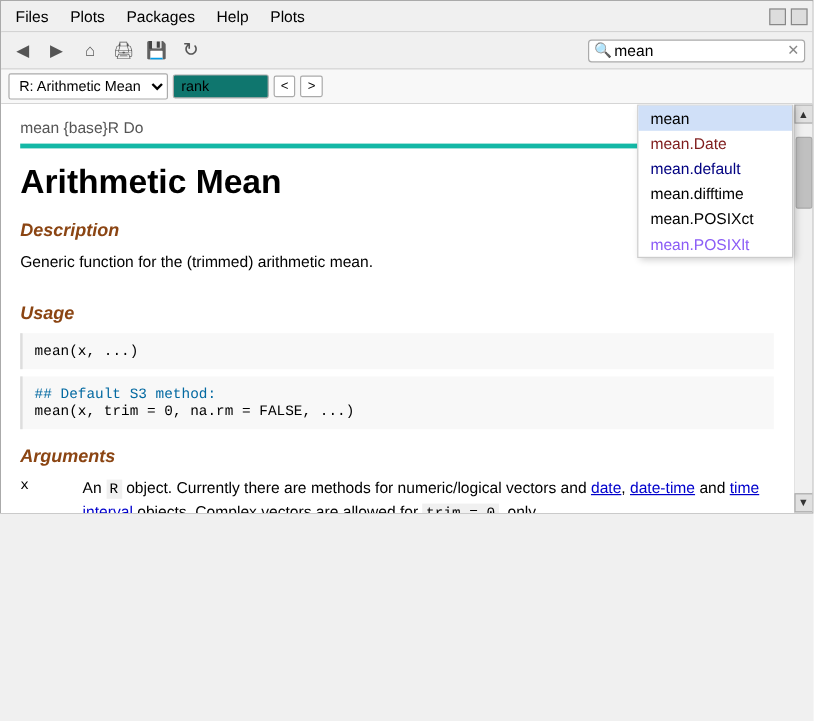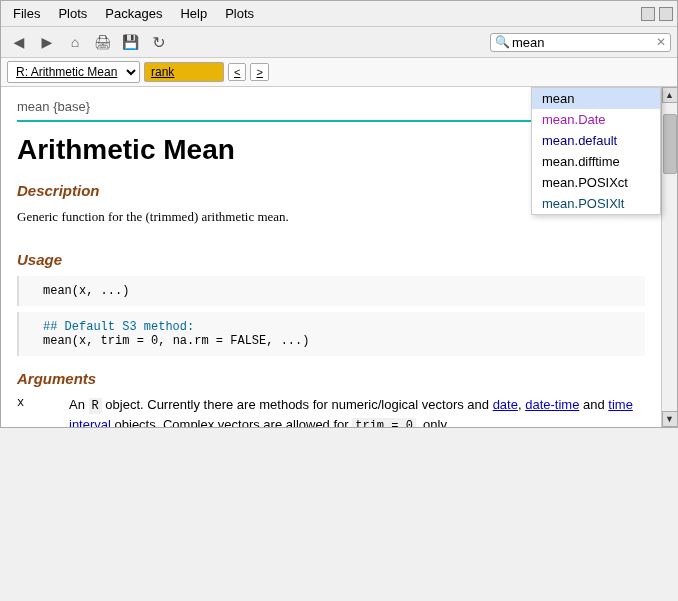--- a/index.html
+++ b/index.html
@@ -13,61 +13,61 @@
 
     
     .toolbar { display: flex; align-items: center; background: #f0f0f0; border-bottom: 1px solid #ccc; padding: 3px 6px; gap: 4px; }
     .toolbar-btn { width: 24px; height: 24px; border: 1px solid transparent; background: none; cursor: pointer; border-radius: 2px; display: flex; align-items: center; justify-content: center; font-size: 14px; color: #555; }
     .toolbar-btn.disabled { color: #bbb; cursor: default; }
     .search-container { margin-left: auto; display: flex; align-items: center; border: 1px solid #aaa; border-radius: 3px; background: #fff; padding: 1px 4px; }
     .search-input { border: none; outline: none; font-size: 13px; width: 140px; }
     .search-clear { cursor: pointer; color: #888; font-size: 12px; margin-left: 4px; }
 
     
-    .navbar { display: flex; align-items: center; background: #f8f8f8; border-bottom: 1px solid #ccc; padding: 3px 6px; gap: 4px; text-decoration: underline; }
+    .navbar { display: flex; align-items: center; background: #f8f8f8; border-bottom: 1px solid #ccc; padding: 3px 6px; gap: 4px; }
     .navbar-select { border: 1px solid #aaa; background: #fff; padding: 2px 4px; font-size: 12px; border-radius: 2px; cursor: pointer; }
-    .navbar-input { border: 1px solid #aaa; background: #eab308; padding: 2px 6px; font-size: 12px; border-radius: 2px; width: 80px; }
+    .navbar-input { border: 1px solid #aaa; background: #0f766e; padding: 2px 6px; font-size: 12px; border-radius: 2px; width: 80px; }
     .nav-arrow-btn { border: 1px solid #aaa; background: #fff; padding: 2px 5px; font-size: 11px; cursor: pointer; border-radius: 2px; }
 
     
     .content-wrapper { display: flex; flex: 1; overflow: hidden; position: relative; }
 
     
     .main-content { flex: 1; overflow-y: auto; overflow-x: hidden; padding: 12px 16px; background: #fff; font-size: 13px; position: relative; }
 
-    .doc-header { color: #555; font-size: 13px; border-bottom: 2px solid #14b8a6; padding-bottom: 6px; margin-bottom: 8px; display: flex; justify-content: space-between; align-items: center; }
+    .doc-header { color: #555; font-size: 13px; border-bottom: 4px solid #14b8a6; padding-bottom: 6px; margin-bottom: 8px; display: flex; justify-content: flex-start; align-items: center; }
 
     .doc-title { font-size: 28px; font-weight: bold; color: #000; margin: 12px 0 16px 0; }
 
     .section-title { font-size: 15px; font-weight: bold; color: #8B4513; margin: 14px 0 8px 0; font-style: italic; }
 
-    .desc-text { margin-bottom: 24px; line-height: 1.5; font-family: Liberation Serif, serif; }
+    .desc-text { margin-bottom: 24px; line-height: 1.5; }
 
-    .code-block { font-family: 'Courier New', Courier, monospace; font-size: 12px; background: #f8f8f8; padding: 8px 24px; margin: 6px 0; border-left: 2px solid #ddd; }
+    .code-block { font-family: 'Courier New', Courier, monospace; font-size: 12px; background: #f8f8f8; padding: 8px 10px; margin: 6px 0; border-left: 2px solid #ddd; }
     .code-inline { font-family: 'Courier New', Courier, monospace; font-size: 12px; background: #f0f0f0; padding: 1px 3px; }
     .code-kw { color: #000; }
 
     .args-table { margin-top: 8px; }
     .args-row { display: flex; margin-bottom: 8px; gap: 16px; }
     .args-name { font-family: 'Courier New', Courier, monospace; font-size: 12px; min-width: 36px; color: #000; padding-top: 1px; }
     .args-desc { flex: 1; line-height: 1.5; color: #000; }
     .link { color: #0000cc; text-decoration: underline; cursor: pointer; }
 
     
     .scrollbar { width: 16px; background: #f0f0f0; border-left: 1px solid #ccc; display: flex; flex-direction: column; align-items: center; }
     .scrollbar-btn { width: 16px; height: 16px; background: #e0e0e0; border: 1px solid #aaa; cursor: pointer; display: flex; align-items: center; justify-content: center; font-size: 9px; color: #333; flex-shrink: 0; }
     .scrollbar-track { flex: 1; background: #f0f0f0; width: 14px; margin: 1px; position: relative; }
     .scrollbar-thumb { width: 14px; height: 60px; background: #c0c0c0; border: 1px solid #aaa; border-radius: 2px; position: absolute; top: 10px; }
 
     
     .autocomplete-dropdown { position: absolute; top: 0; right: 16px; background: #fff; border: 1px solid #ccc; box-shadow: 2px 2px 6px rgba(0,0,0,0.2); z-index: 100; min-width: 130px; }
     .autocomplete-item { padding: 3px 10px; font-size: 13px; cursor: pointer; white-space: nowrap; }
     .autocomplete-item.selected { background: #d0e0f8; }
-    .autocomplete-item.blue { color: #a21caf; }
-    .autocomplete-item.red { color: #0c4a6e; }
+    .autocomplete-item.blue { color: #7f1d1d; }
+    .autocomplete-item.red { color: #8b5cf6; }
     .autocomplete-item.dark-blue { color: #000080; }
   </style>
 </head>
 <body>
 
 <div class="window">
 
   <div class="menubar">
     <div class="menubar-item">Files</div>
     <div class="menubar-item">Plots</div>

